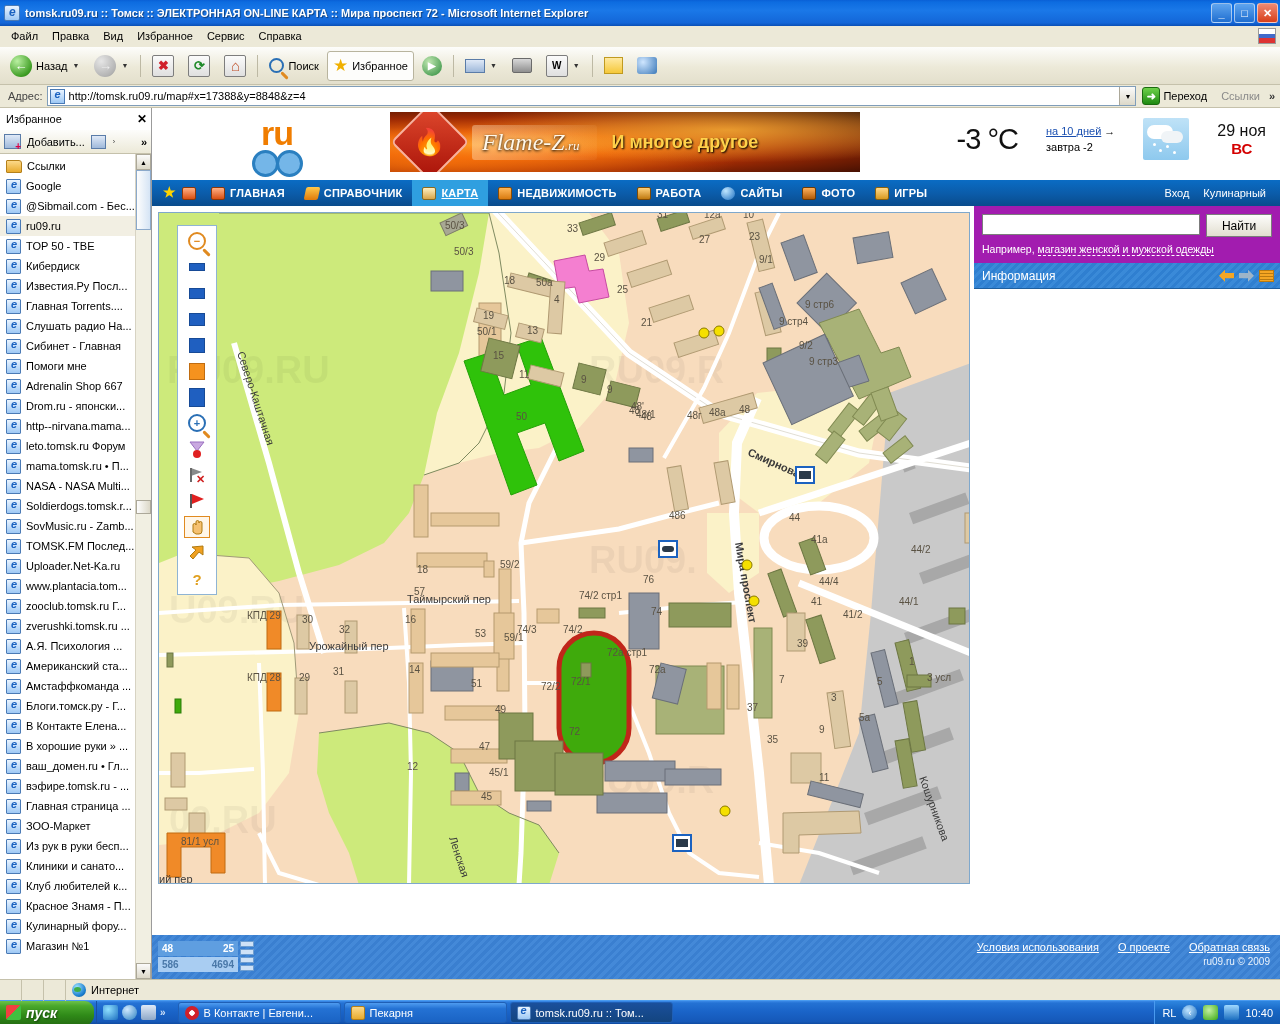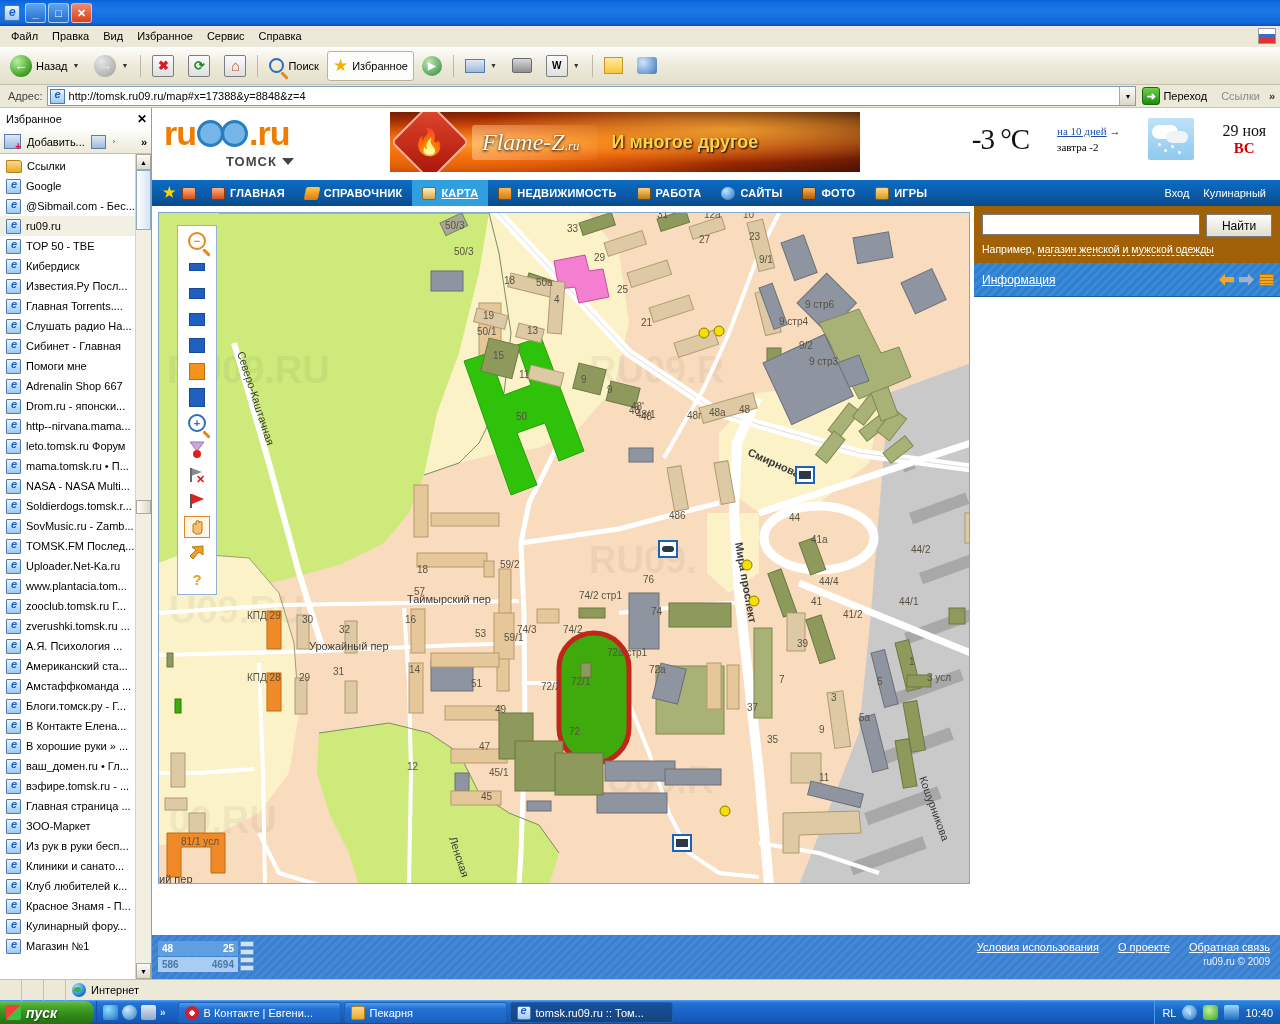--- a/index.html
+++ b/index.html
@@ -109,21 +109,21 @@
             background:linear-gradient(to right,#fdfdfd,#d5e4f5); border:1px solid #8ba9cb; }
   .fsgrip { position:absolute; left:0; right:0; top:330px; height:14px;
             background:linear-gradient(to right,#fdfdfd,#dcd8c8); border:1px solid #aca899; }
 
   
   #page { flex:1; background:#fff; display:flex; flex-direction:column; overflow:hidden; }
 
   .site-top { height:72px; display:flex; align-items:flex-start; background:#fff; }
   .logo-wrap { width:238px; padding:8px 0 0 12px; }
   .logo { font-size:34px; font-weight:bold; color:#f07d00; letter-spacing:-1px;
-          display:flex; align-items:center; line-height:1; font-family:"Liberation Sans",sans-serif;}
+          display:flex; align-items:center; line-height:1; font-family:"Liberation Sans",sans-serif;flex-direction:column;}
   .logo .glasses { display:inline-flex; margin:0 1px; }
   .logo .lens { width:27px;height:27px;border-radius:50%;background:#74b6e8;border:3px solid #2a7fc0;
           box-sizing:border-box;}
   .logo .lens.second { margin-left:-3px; }
   .city { margin-left:62px; margin-top:4px; font-size:13px; font-weight:bold; color:#444;
           letter-spacing:1px; display:flex; align-items:center; gap:5px; }
   .city .tri { width:0;height:0;border-left:6px solid transparent;border-right:6px solid transparent;
           border-top:7px solid #444; }
   .banner { width:470px; height:60px; margin-top:4px; position:relative; overflow:hidden;
           background:radial-gradient(ellipse at 22% 55%,#ffb13a 0%,#e8630c 28%,#9e2a04 58%,#300a02 100%);
@@ -136,21 +136,21 @@
           border:2px solid #f7b0a0; border-radius:6px; display:flex;align-items:center;justify-content:center;}
   .banner .badge span{ transform:rotate(-45deg); font-size:26px; color:#fff; }
   .banner .bname{ position:relative; margin-left:14px; font-family:"Liberation Serif",serif;
           font-style:italic; font-size:24px; color:#fff8ea; text-shadow:0 1px 3px #000;
           background:linear-gradient(90deg,rgba(255,240,210,.38),rgba(255,240,210,.05));
           padding:4px 18px 4px 10px; border-radius:3px;}
   .banner .bname small{ font-size:13px; }
   .banner .btext{ position:relative; margin-left:14px; font-size:18px; font-weight:bold; color:#ffd24a;
           text-shadow:1px 1px 2px #000; }
   .weather { flex:1; display:flex; align-items:center; justify-content:flex-end;
-          gap:28px; padding:10px 14px 0 14px;font-family:Liberation Serif, serif; }
+          gap:28px; padding:10px 14px 0 14px; }
   .temp { font-size:29px; color:#111; letter-spacing:-1px; }
   .wcol { font-size:11px; line-height:1.5; }
   .wcol a { color:#1a4fb0; }
   .wicon { width:46px;height:42px;background:linear-gradient(#bfe2f7,#8ec9ee); position:relative;
           border-radius:2px; }
   .wicon .c1{position:absolute;width:26px;height:14px;background:#fff;border-radius:9px;left:4px;top:7px;}
   .wicon .c2{position:absolute;width:22px;height:12px;background:#f0f4f7;border-radius:8px;left:18px;top:13px;}
   .wicon .s {position:absolute;width:3px;height:3px;background:#fff;border-radius:50%;}
   .wdate { text-align:center; }
   .wdate .d1{ font-size:16px; color:#111; }
@@ -176,31 +176,31 @@
   .nav .right { margin-left:auto; display:flex; gap:14px; padding-right:14px; }
   .nav .right span { font-size:11px; }
 
   
   .main { flex:1; display:flex; background:#fff; overflow:hidden; }
   .mapcol { width:822px; padding:6px 0 0 6px; }
   .mapbox { width:812px; height:672px; border:1px solid #7fa8cc; position:relative;
             overflow:hidden; background:#f6d9b9; }
   .rightcol { flex:1; background:#fff; }
 
-  .searchpanel { background:#a16207; padding:8px 8px 7px 8px; }
+  .searchpanel { background:#a21caf; padding:8px 8px 7px 8px; }
   .searchrow { display:flex; gap:6px; }
   .searchrow input { flex:1; height:21px; border:1px solid #7c7c7c; background:#fff; font-size:12px;
             padding:0 4px; font-family:"Liberation Sans",sans-serif;}
   .searchrow button { width:66px; height:23px; background:linear-gradient(#fdfdfb,#e2ded0);
             border:1px solid #7c7c7c; font-size:12px; font-family:"Liberation Sans",sans-serif; }
   .hintline { margin-top:5px; font-size:10.5px; color:#fff; line-height:1.35; }
   .hintline a { color:#fff; border-bottom:1px dashed #fff; text-decoration:none; }
-  .infobar { height:34px; background:repeating-linear-gradient(135deg,#2f7fd0 0 3px,#3a8ad8 3px 6px);
+  .infobar { height:26px; background:repeating-linear-gradient(135deg,#2f7fd0 0 3px,#3a8ad8 3px 6px);
             display:flex; align-items:center; padding:0 6px 0 8px; color:#fff; font-size:12px;
-            border-bottom:1px solid #1f5f9f;text-decoration:underline; }
+            border-bottom:1px solid #1f5f9f; }
   .infobar .ibtns { margin-left:auto; display:flex; gap:5px; align-items:center; }
   .ibtn-l, .ibtn-r { width:15px;height:12px; }
   .ibtn-l { background:#f5a623; clip-path:polygon(40% 0,40% 28%,100% 28%,100% 72%,40% 72%,40% 100%,0 50%); }
   .ibtn-r { background:#9db4c8; clip-path:polygon(60% 0,60% 28%,0 28%,0 72%,60% 72%,60% 100%,100% 50%); }
   .ibtn-m { width:15px;height:12px;background:#f5a623;border:1px solid #b97a10;
             background-image:repeating-linear-gradient(#f5a623 0 2px,#b97a10 2px 3px); }
 
   
   .footer { height:44px; background:repeating-linear-gradient(135deg,#3a7fd0 0 3px,#4489d8 3px 6px);
             display:flex; align-items:flex-start; padding:6px 8px 0 6px; }
@@ -284,20 +284,21 @@
   .mag .pm { position:absolute; inset:0; display:flex;align-items:center;justify-content:center;
               font-size:11px; font-weight:bold; color:#2a6fb5; }
 </style>
 </head>
 <body>
 
 <div id="ie-window">
 
   <div class="titlebar">
     <div class="ticon"></div>
+    <div class="ttext">tomsk.ru09.ru :: Томск :: ЭЛЕКТРОННАЯ ON-LINE КАРТА :: Мира проспект 72 - Microsoft Internet Explorer</div>
     <div class="winbtns">
       <div class="winbtn">_</div>
       <div class="winbtn">□</div>
       <div class="winbtn close">✕</div>
     </div>
   </div>
 
   <div class="menubar">
     <div class="mi">Файл</div>
     <div class="mi">Правка</div>

